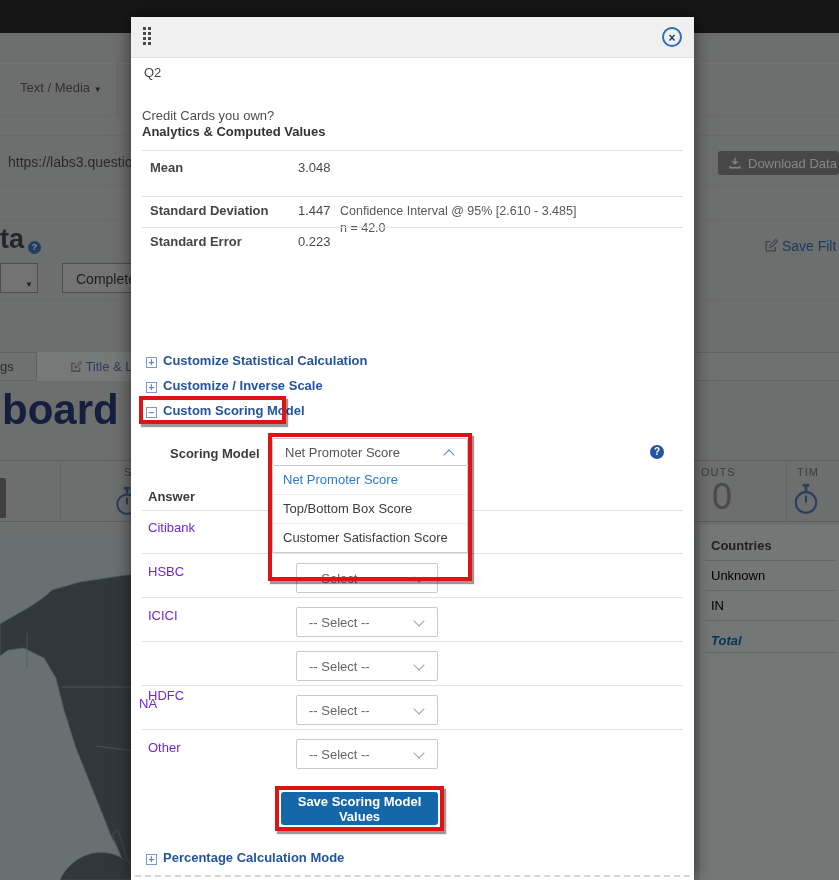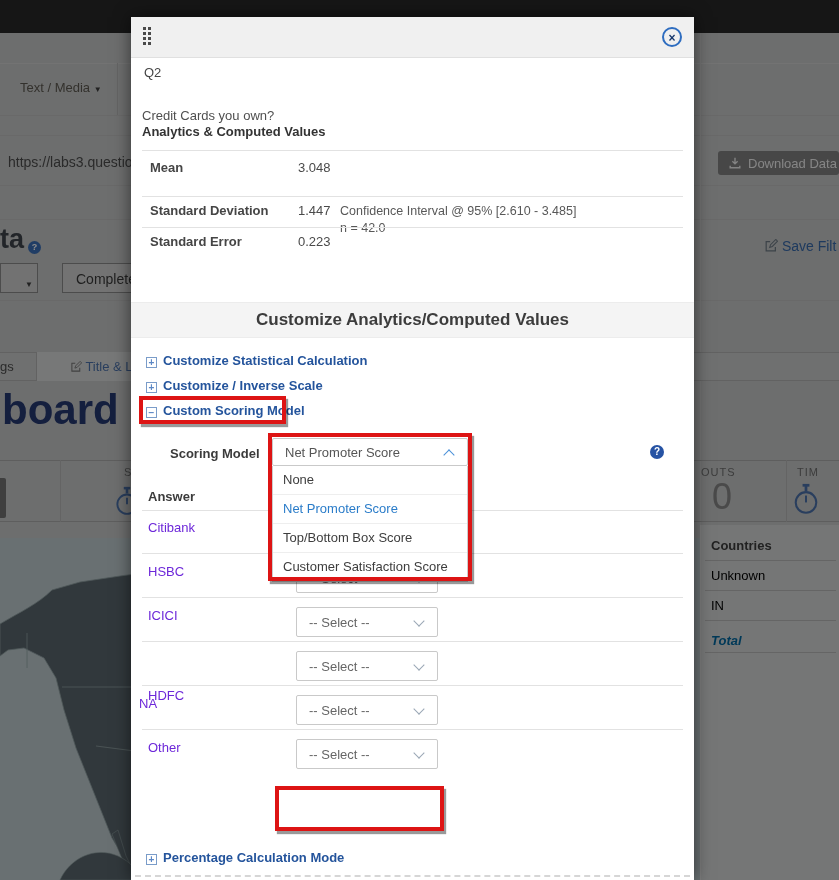--- a/index.html
+++ b/index.html
@@ -191,42 +191,40 @@
     <div class="abs" style="left:167px;top:143px;color:#4a4a4a;">3.048</div>
     <div class="abs stat-note" style="left:209px;top:143px;">Confidence Interval @ 95% [2.610 - 3.485]</div>
     <div class="abs stat-note" style="left:209px;top:160px;">n = 42.0</div>
     <div class="abs tline" style="top:179px;"></div>
     <div class="abs stat-label" style="left:19px;top:186px;">Standard Deviation</div>
     <div class="abs" style="left:167px;top:186px;color:#4a4a4a;">1.447</div>
     <div class="abs tline" style="top:210px;"></div>
     <div class="abs stat-label" style="left:19px;top:217px;">Standard Error</div>
     <div class="abs" style="left:167px;top:217px;color:#4a4a4a;">0.223</div>
 
-    <div class="abs sec-bar">Customize Analytics/Computed Values</div>
 
     <div class="abs exp-link" style="left:15px;top:336px;">
       <span class="exp-icon plus"></span><span>Customize Statistical Calculation</span>
     </div>
     <div class="abs exp-link" style="left:15px;top:361px;">
       <span class="exp-icon plus"></span><span>Customize / Inverse Scale</span>
     </div>
     <div class="abs exp-link" style="left:15px;top:386px;">
       <span class="exp-icon minus"></span><span>Custom Scoring Model</span>
     </div>
     <div class="abs red-box" style="left:8px;top:379px;width:147px;height:28px;"></div>
 
     <div class="abs" style="left:39px;top:429px;font-weight:bold;color:#3b3b3b;">Scoring Model</div>
     <div class="abs sel" style="left:141px;top:421px;width:196px;height:28px;z-index:25;">
       <span class="ph" style="top:6px;color:#555;">Net Promoter Score</span>
       <span class="chev-up"></span>
     </div>
     <div class="abs qhelp" style="left:519px;top:428px;width:14px;height:14px;line-height:14px;font-size:10px;">?</div>
 
     <div class="abs dd-panel">
-      <div class="dd-opt">None</div>
       <div class="dd-opt sel-opt">Net Promoter Score</div>
       <div class="dd-opt">Top/Bottom Box Score</div>
       <div class="dd-opt">Customer Satisfaction Score</div>
     </div>
     <div class="abs red-box" style="left:137px;top:416px;width:204px;height:148px;"></div>
 
     <div class="abs" style="left:17px;top:472px;font-weight:bold;color:#3b3b3b;">Answer</div>
     <div class="abs tline" style="top:493px;"></div>
     <div class="abs row-label" style="left:17px;top:503px;">Citibank</div>
     <div class="abs sel" style="left:165px;top:502px;width:142px;height:30px;">
@@ -257,20 +255,21 @@
       <span class="ph">-- Select --</span>
         <span class="chev-dn"></span>
     </div>
     <div class="abs tline" style="top:712px;"></div>
     <div class="abs row-label" style="left:17px;top:723px;">Other</div>
     <div class="abs sel" style="left:165px;top:722px;width:142px;height:30px;">
       <span class="ph">-- Select --</span>
         <span class="chev-dn"></span>
     </div>
 
+    <button class="abs save-btn">Save Scoring Model Values</button>
     <div class="abs red-box" style="left:144px;top:769px;width:169px;height:45px;"></div>
 
     <div class="abs exp-link" style="left:15px;top:833px;">
       <span class="exp-icon plus"></span><span>Percentage Calculation Mode</span>
     </div>
     <div class="abs dashed"></div>
   </div>
 </div>
 
 </body></html>

